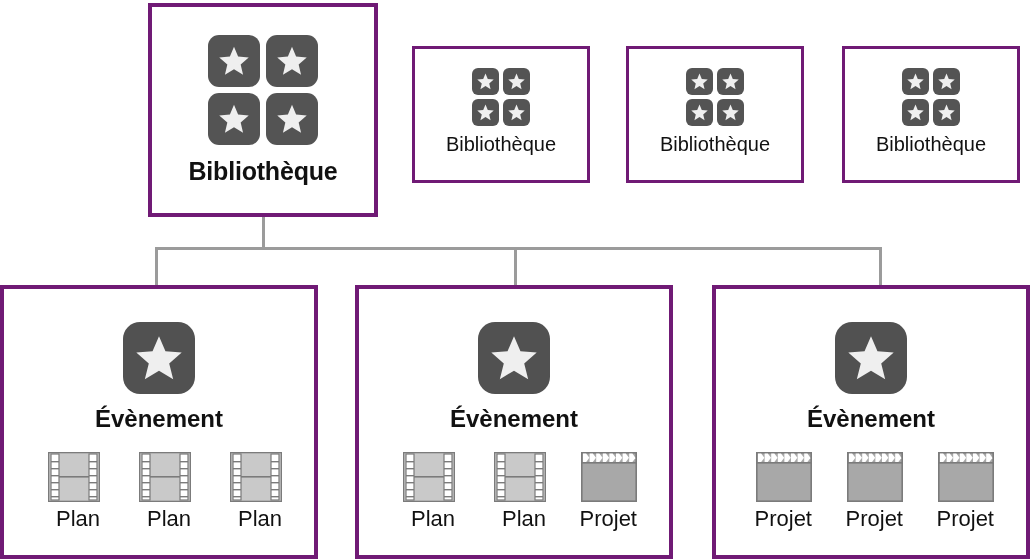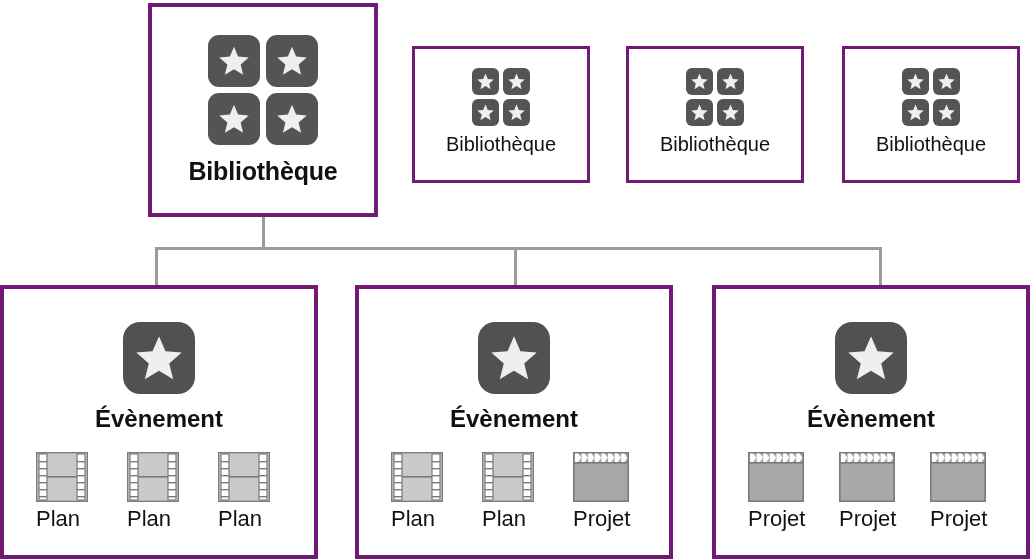--- a/index.html
+++ b/index.html
@@ -48,21 +48,21 @@
   .ev{top:285px;width:318px;height:274px;}
   #ev-1{left:0px;}
   #ev-2{left:355px;}
   #ev-3{left:712px;}
   .ev-inner{position:absolute;left:0;right:0;top:0;height:100%;
             display:flex;flex-direction:column;align-items:center;}
   .ev-icon{margin-top:33px;width:72px;height:72px;background:#515151;
            border-radius:17px;display:flex;align-items:center;justify-content:center;}
   .ev-label{margin-top:11px;font-size:24px;font-weight:bold;color:#111;white-space:nowrap;}
   .media-row{margin-top:19px;display:flex;gap:27px;align-items:flex-start;}
-  .media{display:flex;flex-direction:column;align-items:flex-start;width:64px;}
+  .media{display:flex;flex-direction:column;align-items:flex-end;width:64px;}
   .media-caption{margin-top:4px;font-size:22px;font-weight:normal;color:#111;
                  white-space:nowrap;}
   .media svg{display:block;}
 </style>
 </head>
 <body>
 
 <div id="stage">
 
   <div class="conn" id="c-stem"></div>

